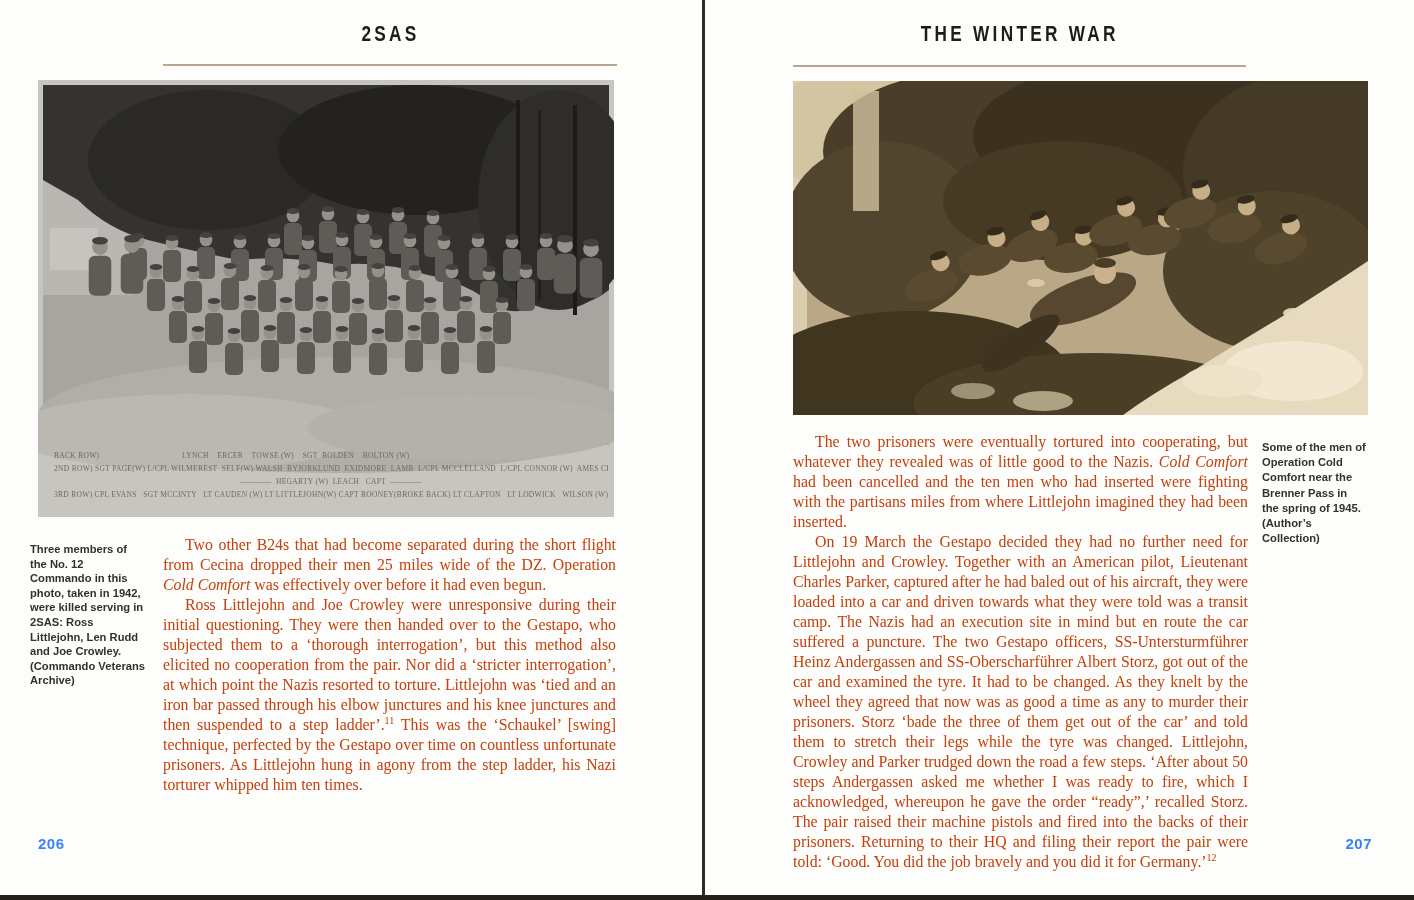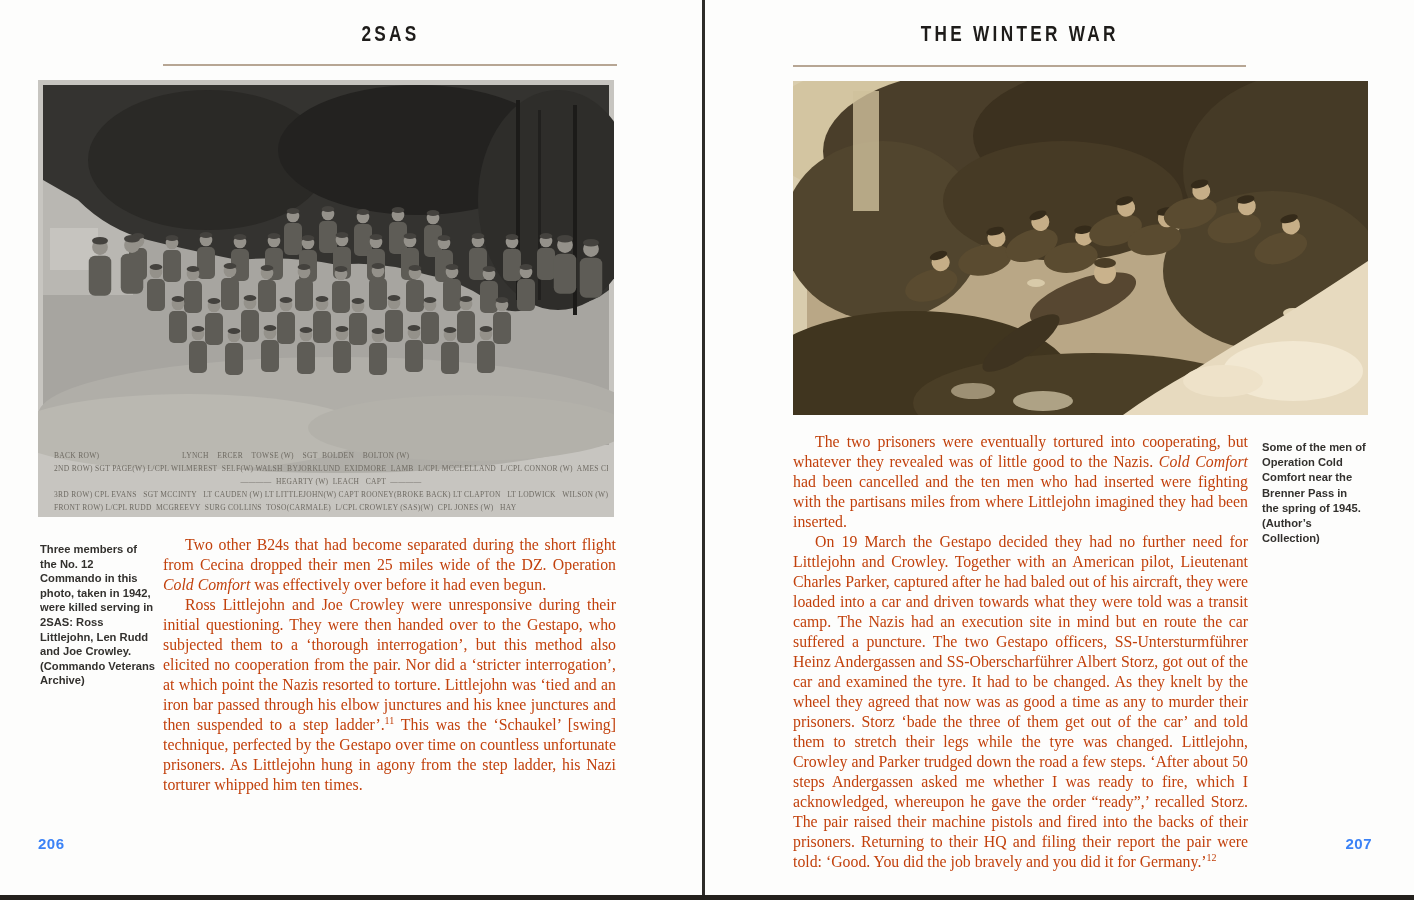--- a/index.html
+++ b/index.html
@@ -133,25 +133,24 @@
       <use href="#sld" transform="translate(62,172) scale(1.25)"></use>
         <use href="#sld" transform="translate(94,170) scale(1.25)"></use>
       <use href="#sld" transform="translate(527,170) scale(1.25)"></use>
         <use href="#sld" transform="translate(553,174) scale(1.25)"></use>
     </svg>
     <div class="hw">
       <div class="hw-line">BACK ROW)                                      LYNCH    ERCER    TOWSE (W)    SGT  BOLDEN    BOLTON (W)</div>
       <div class="hw-line">2ND ROW) SGT PAGE(W) L/CPL WILMEREST  SELF(W) WALSH  BYJORKLUND  EXIDMORE  LAMB  L/CPL MCCLELLAND  L/CPL CONNOR (W)  AMES CPL BURNS</div>
       <div class="hw-line hw-center">————  HEGARTY (W)  LEACH   CAPT  ————</div>
       <div class="hw-line">3RD ROW) CPL EVANS   SGT MCCINTY   LT CAUDEN (W) LT LITTLEJOHN(W) CAPT ROONEY(BROKE BACK) LT CLAPTON   LT LODWICK   WILSON (W)  NORMANDY)</div>
-      <div class="hw-line">FRONT ROW) L/CPL RUDD  MCGREEVY  SURG COLLINS  TOSO(CARMALE)  L/CPL CROWLEY (SAS)(W)  CPL JONES (W)   HAY</div>
     </div>
   </div>
 
-  <div class="margin-caption" style="left:40px; top:542px; width:116px;">Three members of the No. 12 Commando in this photo, taken in 1942, were killed serving in 2SAS: Ross Littlejohn, Len Rudd and Joe Crowley. (Commando Veterans Archive)</div>
+  <div class="margin-caption" style="left:30px; top:542px; width:116px;">Three members of the No. 12 Commando in this photo, taken in 1942, were killed serving in 2SAS: Ross Littlejohn, Len Rudd and Joe Crowley. (Commando Veterans Archive)</div>
 
   <div class="body-col" style="left:163px; top:535px; width:453px;">
     <p class="bp"><span>Two other B24s that had become separated during the short flight from Cecina dropped their men 25 miles wide of the DZ. Operation </span><i>Cold Comfort</i><span> was effectively over before it had even begun.</span><sup></sup><span></span></p>
     <p class="bp"><span>Ross Littlejohn and Joe Crowley were unresponsive during their initial questioning. They were then handed over to the Gestapo, who subjected them to a ‘thorough interrogation’, but this method also elicited no cooperation from the pair. Nor did a ‘stricter interrogation’, at which point the Nazis resorted to torture. Littlejohn was ‘tied and an iron bar passed through his elbow junctures and his knee junctures and then suspended to a step ladder’.</span><i></i><span></span><sup>11</sup><span> This was the ‘Schaukel’ [swing] technique, perfected by the Gestapo over time on countless unfortunate prisoners. As Littlejohn hung in agony from the step ladder, his Nazi torturer whipped him ten times.</span></p>
   </div>
 
   <div class="folio" style="left:38px; top:835px;">206</div>
 </div>
 
 <div class="page" id="right-page">

